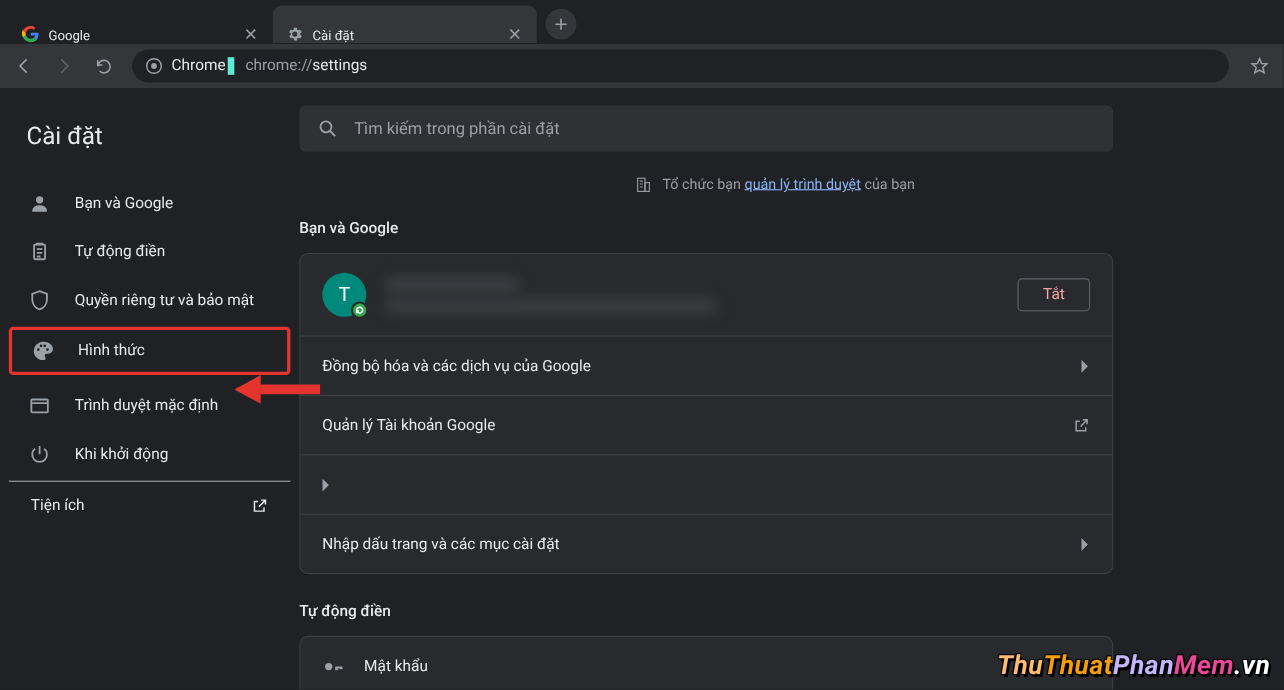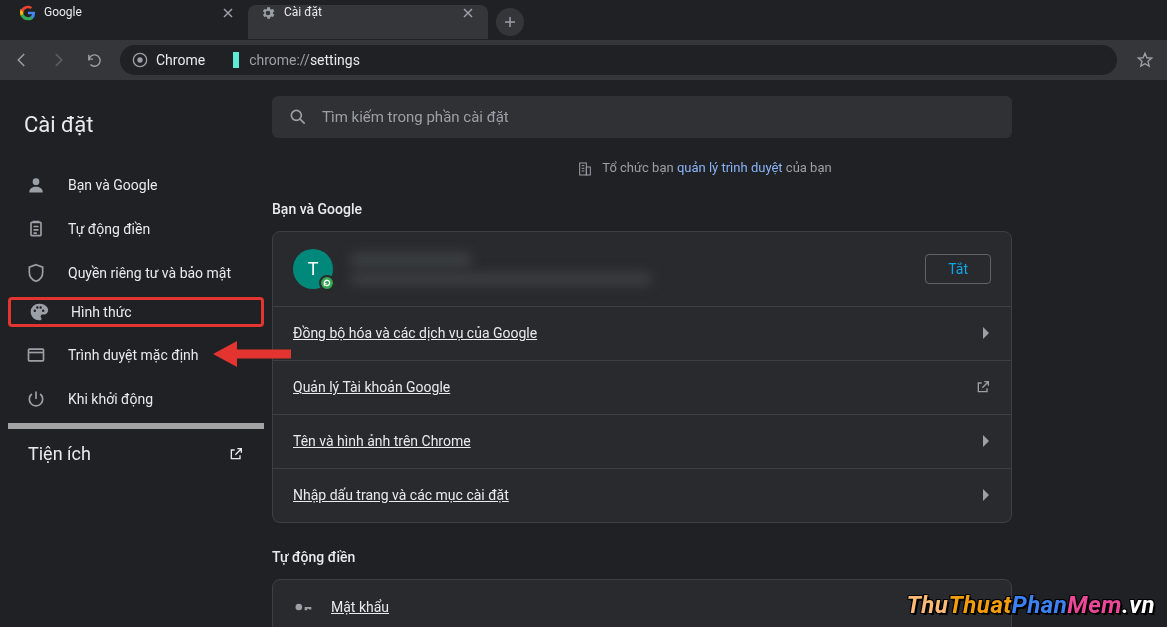--- a/index.html
+++ b/index.html
@@ -1,77 +1,77 @@
 <!DOCTYPE html>
 <html><head>
 <meta charset="utf-8">
 <style>
   * { margin: 0; padding: 0; box-sizing: border-box; font-family: Roboto, Arial, sans-serif; }
   body { width: 1167px; height: 627px; background: #202124; color: #e8eaed; overflow: hidden; position: relative; }
   
   
   .tabstrip { height: 40px; background: #202124; display: flex; align-items: center; padding: 4px 8px 0 8px; gap: 0; }
-  .tab { height: 34px; padding: 0 12px; display: flex; align-items: flex-start; gap: 8px; border-radius: 8px 8px 0 0; font-size: 12px; color: #e8eaed; min-width: 240px; position: relative; }
+  .tab { height: 34px; padding: 0 12px; display: flex; align-items: flex-end; gap: 8px; border-radius: 8px 8px 0 0; font-size: 12px; color: #e8eaed; min-width: 240px; position: relative; }
   .tab.inactive { background: #202124; }
   .tab.active { background: #35363a; }
   .tab-favicon { width: 16px; height: 16px; display:flex; align-items:center; justify-content:center; }
   .tab-title { flex: 1; white-space: nowrap; overflow: hidden; }
   .tab-close { width: 16px; height: 16px; display:flex; align-items:center; justify-content:center; cursor:pointer; color:#9aa0a6; }
   .newtab-btn { width: 28px; height: 28px; display:flex; align-items:center; justify-content:center; margin-left: 8px; border-radius: 50%; cursor:pointer; color:#9aa0a6; background:#35363a; }
 
   
   .toolbar { height: 40px; background: #35363a; display:flex; align-items:center; padding: 0 12px; gap: 12px; }
   .nav-btns { display:flex; gap: 16px; align-items:center; color:#9aa0a6; }
   .nav-btn { width:20px; height:20px; display:flex; align-items:center; justify-content:center; cursor:pointer; }
   .nav-btn.disabled { opacity: 0.4; cursor:default; }
   .omnibox { flex:1; height: 30px; background: #202124; border-radius: 15px; display:flex; align-items:center; padding: 0 12px; gap: 10px; font-size: 14px; color:#e8eaed; margin-left: 4px; }
-  .omnibox .chrome-chip { color:#e8eaed; font-weight:400; border-right:6px solid #5eead4; padding-right:28px; display:flex; align-items:center; gap:8px;}
+  .omnibox .chrome-chip { color:#e8eaed; font-weight:400; border-right:6px solid #5eead4; padding-right:2px; display:flex; align-items:center; gap:8px;}
   .omnibox .url-path { color:#9aa0a6; }
   .omnibox .url-path .hl { color:#e8eaed; }
   .star-btn { width:20px; height:20px; display:flex; align-items:center; justify-content:center; cursor:pointer; color:#9aa0a6; margin-left: 6px; }
 
   
   .settings-page { position:absolute; top:80px; left:0; right:0; bottom:0; display:flex; background:#202124; }
   
   .sidebar { width: 272px; padding: 20px 8px 0 8px; position:relative; }
   .sidebar-title { font-size: 22px; padding: 12px 16px 24px 16px; color:#e8eaed; }
   .sidebar-item { display:flex; align-items:center; gap: 22px; padding: 0 18px; height: 40px; font-size: 14px; color:#e8eaed; border-radius: 0 20px 20px 0; cursor:pointer; margin: 4px 0; }
   .sidebar-item .icon { width: 20px; height: 20px; display:flex; align-items:center; justify-content:center; color:#9aa0a6; }
-  .sidebar-item.highlighted { border: 3px solid #e3342f; border-radius: 4px; height: 30px; margin-bottom: 8px;}
+  .sidebar-item.highlighted { border: 3px solid #e3342f; border-radius: 4px; height: 44px; margin-bottom: 8px;}
   .sidebar-adv { display:flex; align-items:center; justify-content:space-between; padding: 14px 20px; font-size:14px; cursor:pointer; margin-top: 14px; border-top: 1px solid #3c4043;}
-  .sidebar-ext { display:flex; align-items:center; justify-content:space-between; padding: 14px 20px; font-size:18px; cursor:pointer; border-top: 6px solid #a3a3a3;}
+  .sidebar-ext { display:flex; align-items:center; justify-content:space-between; padding: 14px 20px; font-size:14px; cursor:pointer; border-top: 1px solid #a3a3a3;}
   
   .main { flex:1; padding: 16px 30px 7px 0; overflow:hidden; }
   .search-wrap { background:#303134; height: 42px; border-radius: 6px; display:flex; align-items:center; padding: 0 16px; gap: 14px; margin-bottom: 22px; max-width: 740px;}
   .search-wrap input { background:transparent; border:none; outline:none; color:#e8eaed; font-size: 15px; flex:1; }
   .search-wrap input::placeholder { color:#9aa0a6; }
   
   .managed-banner { text-align:center; font-size: 13px; color:#9aa0a6; margin-bottom: 24px; }
-  .managed-banner .link { color:#8ab4f8; cursor:pointer; }
+  .managed-banner .link { color:#8ab4f8; cursor:pointer;text-decoration:underline; }
   
   .section-title { font-size: 14px; font-weight: 500; color:#e8eaed; margin-bottom: 14px; }
   
   .card { background:#292a2d; border:1px solid #3c4043; border-radius: 8px; margin-bottom: 26px; max-width: 740px;}
   .row { display:flex; align-items:center; padding: 0 20px; height: 54px; font-size: 14px; color:#e8eaed; border-top: 1px solid #3c4043; cursor:pointer; }
   .row:first-child { border-top: none; }
   .row.profile { height: 74px; }
-  .row .row-label { flex:1;text-decoration:underline; }
+  .row .row-label { flex:1; }
   .row .chev { color:#9aa0a6; }
   .avatar { width: 40px; height: 40px; border-radius: 50%; background:#00897b; display:flex; align-items:center; justify-content:center; font-size:18px; color:#fff; position:relative; margin-right: 18px;}
   .avatar .sync-dot { position:absolute; bottom:-2px; right:-2px; width:16px; height:16px; background:#34a853; border:2px solid #292a2d; border-radius:50%; display:flex; align-items:center; justify-content:center;}
   .profile-info { flex:1; }
   .profile-name, .profile-email { filter: blur(6px); background:#3c4043; border-radius:3px; }
   .profile-name { width: 120px; height: 14px; margin-bottom:6px; }
   .profile-email { width: 300px; height: 12px; }
-  .btn-outline { border:1px solid #5f6368; color:#0ea5e9; padding: 6px 22px; border-radius: 4px; font-size:14px; background:transparent; cursor:pointer; }
+  .btn-outline { border:1px solid #5f6368; color:#fca5a5; padding: 6px 22px; border-radius: 4px; font-size:14px; background:transparent; cursor:pointer; }
   
   .annotation-arrow { position:absolute; left: 213px; top: 339px; pointer-events:none; z-index: 50;}
   
   .watermark { position:absolute; right: 12px; bottom: 8px; font-size: 24px; font-weight: 700; font-style: italic; letter-spacing: 0.5px; text-shadow: 2px 2px 0 #000, -1px -1px 0 #000, 1px -1px 0 #000, -1px 1px 0 #000; pointer-events:none; }
-  .watermark .r { color:#fdba74; } .watermark .o { color:#f59e0b; } .watermark .g { color:#3b82f6;text-align:center; } .watermark .b { color:#ec4899; } .watermark .w { color:#fff; }
+  .watermark .r { color:#fdba74; } .watermark .o { color:#f59e0b; } .watermark .g { color:#c4b5fd;text-align:center; } .watermark .b { color:#ec4899; } .watermark .w { color:#fff; }
 
   svg { display:block; }
 </style>
 </head>
 <body>
 
 <div class="tabstrip">
   <div class="tab inactive">
     <span class="tab-favicon">
       <svg width="16" height="16" viewBox="0 0 48 48">
@@ -262,21 +262,20 @@
       </div>
       <div class="row">
         <span class="row-label">Quản lý Tài khoản Google</span>
         <span class="chev">
             <svg width="16" height="16" viewBox="0 0 24 24" fill="none" stroke="currentColor" stroke-width="2">
               <path d="M14 4h6v6M20 4l-9 9M18 14v5H5V6h5"></path>
             </svg>
           </span>
       </div>
       <div class="row">
-        <span class="row-label">Tên và hình ảnh trên Chrome</span>
         <span class="chev">
             <svg width="8" height="12" viewBox="0 0 8 12" fill="currentColor">
               <path d="M0 0l6 6-6 6z"></path>
             </svg>
           </span>
       </div>
       <div class="row">
         <span class="row-label">Nhập dấu trang và các mục cài đặt</span>
         <span class="chev">
             <svg width="8" height="12" viewBox="0 0 8 12" fill="currentColor">

